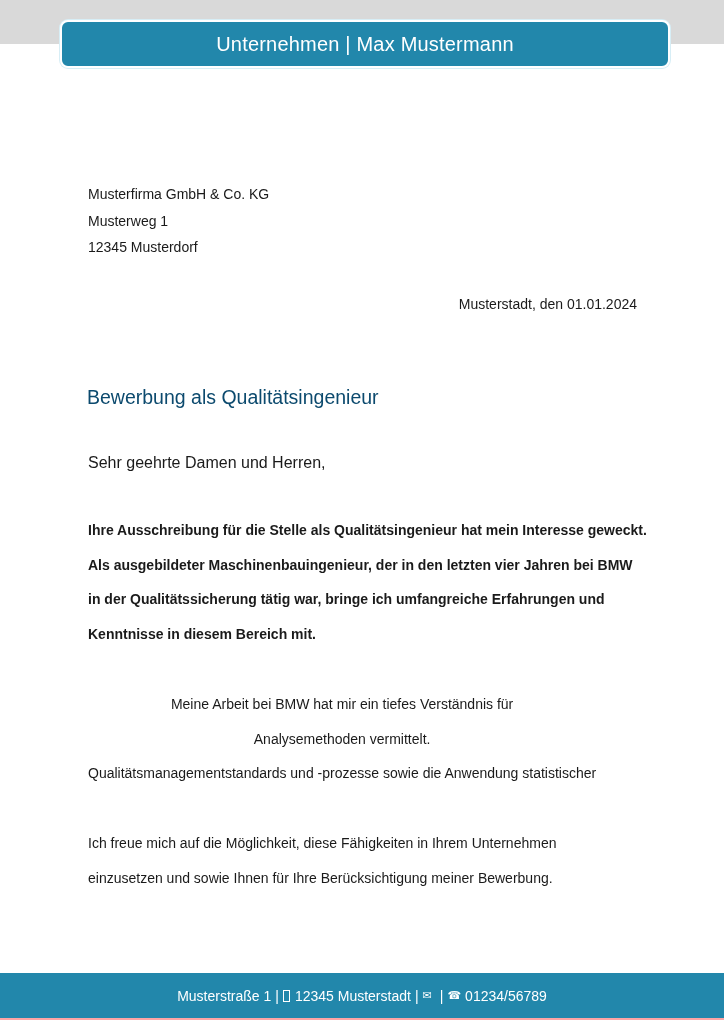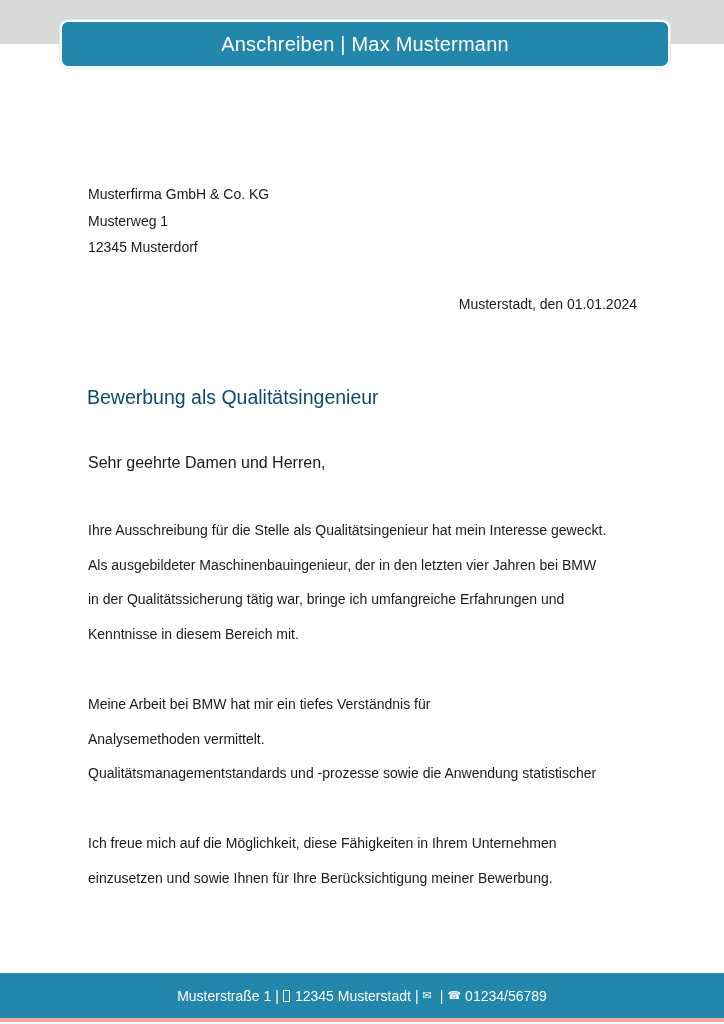--- a/index.html
+++ b/index.html
@@ -72,31 +72,31 @@
       font-size: 16px;
       white-space: nowrap;
     }
     .paragraph {
       position: absolute;
       left: 88px;
       font-size: 14px;
       line-height: 34.7px;
     }
     .paragraph div { white-space: nowrap; }
-    .p1 { top: 513px; }
-    .p2 { top: 687px; }
+    .p1 { top: 513px; font-weight: bold; }
+    .p2 { top: 687px; text-align: center; }
     .p3 { top: 826px; }
     .footer-band {
       position: absolute;
       left: 0;
       top: 973px;
       width: 724px;
       height: 45px;
       background: #2287ab;
-      border-bottom: 4px solid #fca5a5;
+      border-bottom: 2px solid #fca5a5;
       display: flex;
       align-items: center;
       justify-content: center;
       color: #ffffff;
       font-size: 14px;
       white-space: nowrap;
     }
     .footer-band .sep { margin: 0 4px; }
     .footer-band .icon {
       display: inline-block;
@@ -112,21 +112,21 @@
       margin-right: 5px;
       font-size: 0;
     }
   </style>
 </head>
 <body>
 
 <div class="top-band"></div>
 
 <div class="header-box">
-  <span class="header-title">Anschreiben | Max Mustermann</span>
+  <span class="header-title">Unternehmen | Max Mustermann</span>
 </div>
 
 <div class="recipient">
   <div>Musterfirma GmbH &amp; Co. KG</div>
   <div>Musterweg 1</div>
   <div>12345 Musterdorf</div>
 </div>
 
 <div class="date">Musterstadt, den 01.01.2024</div>
 

